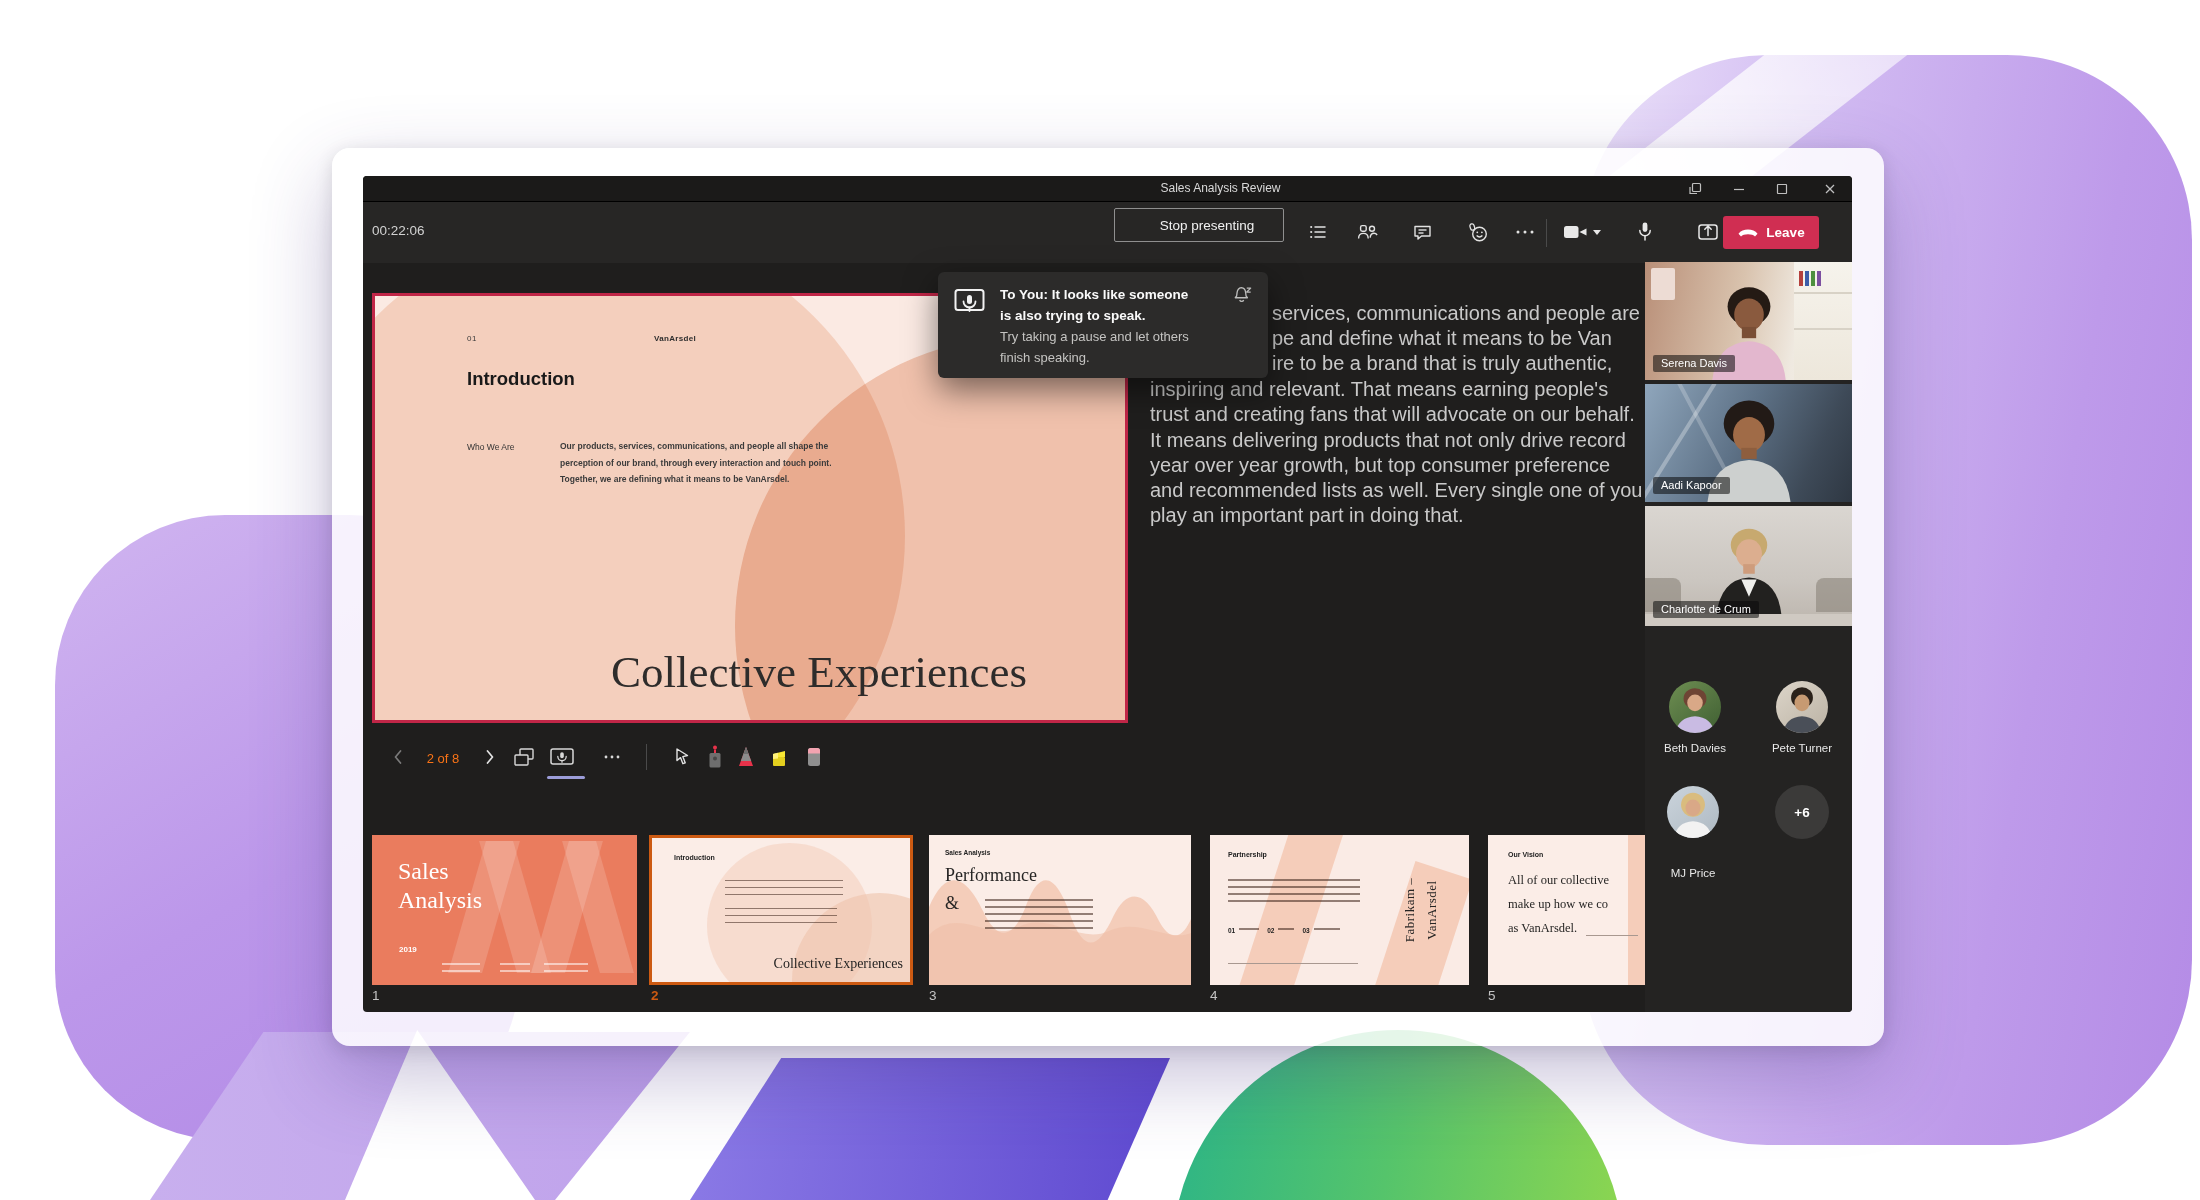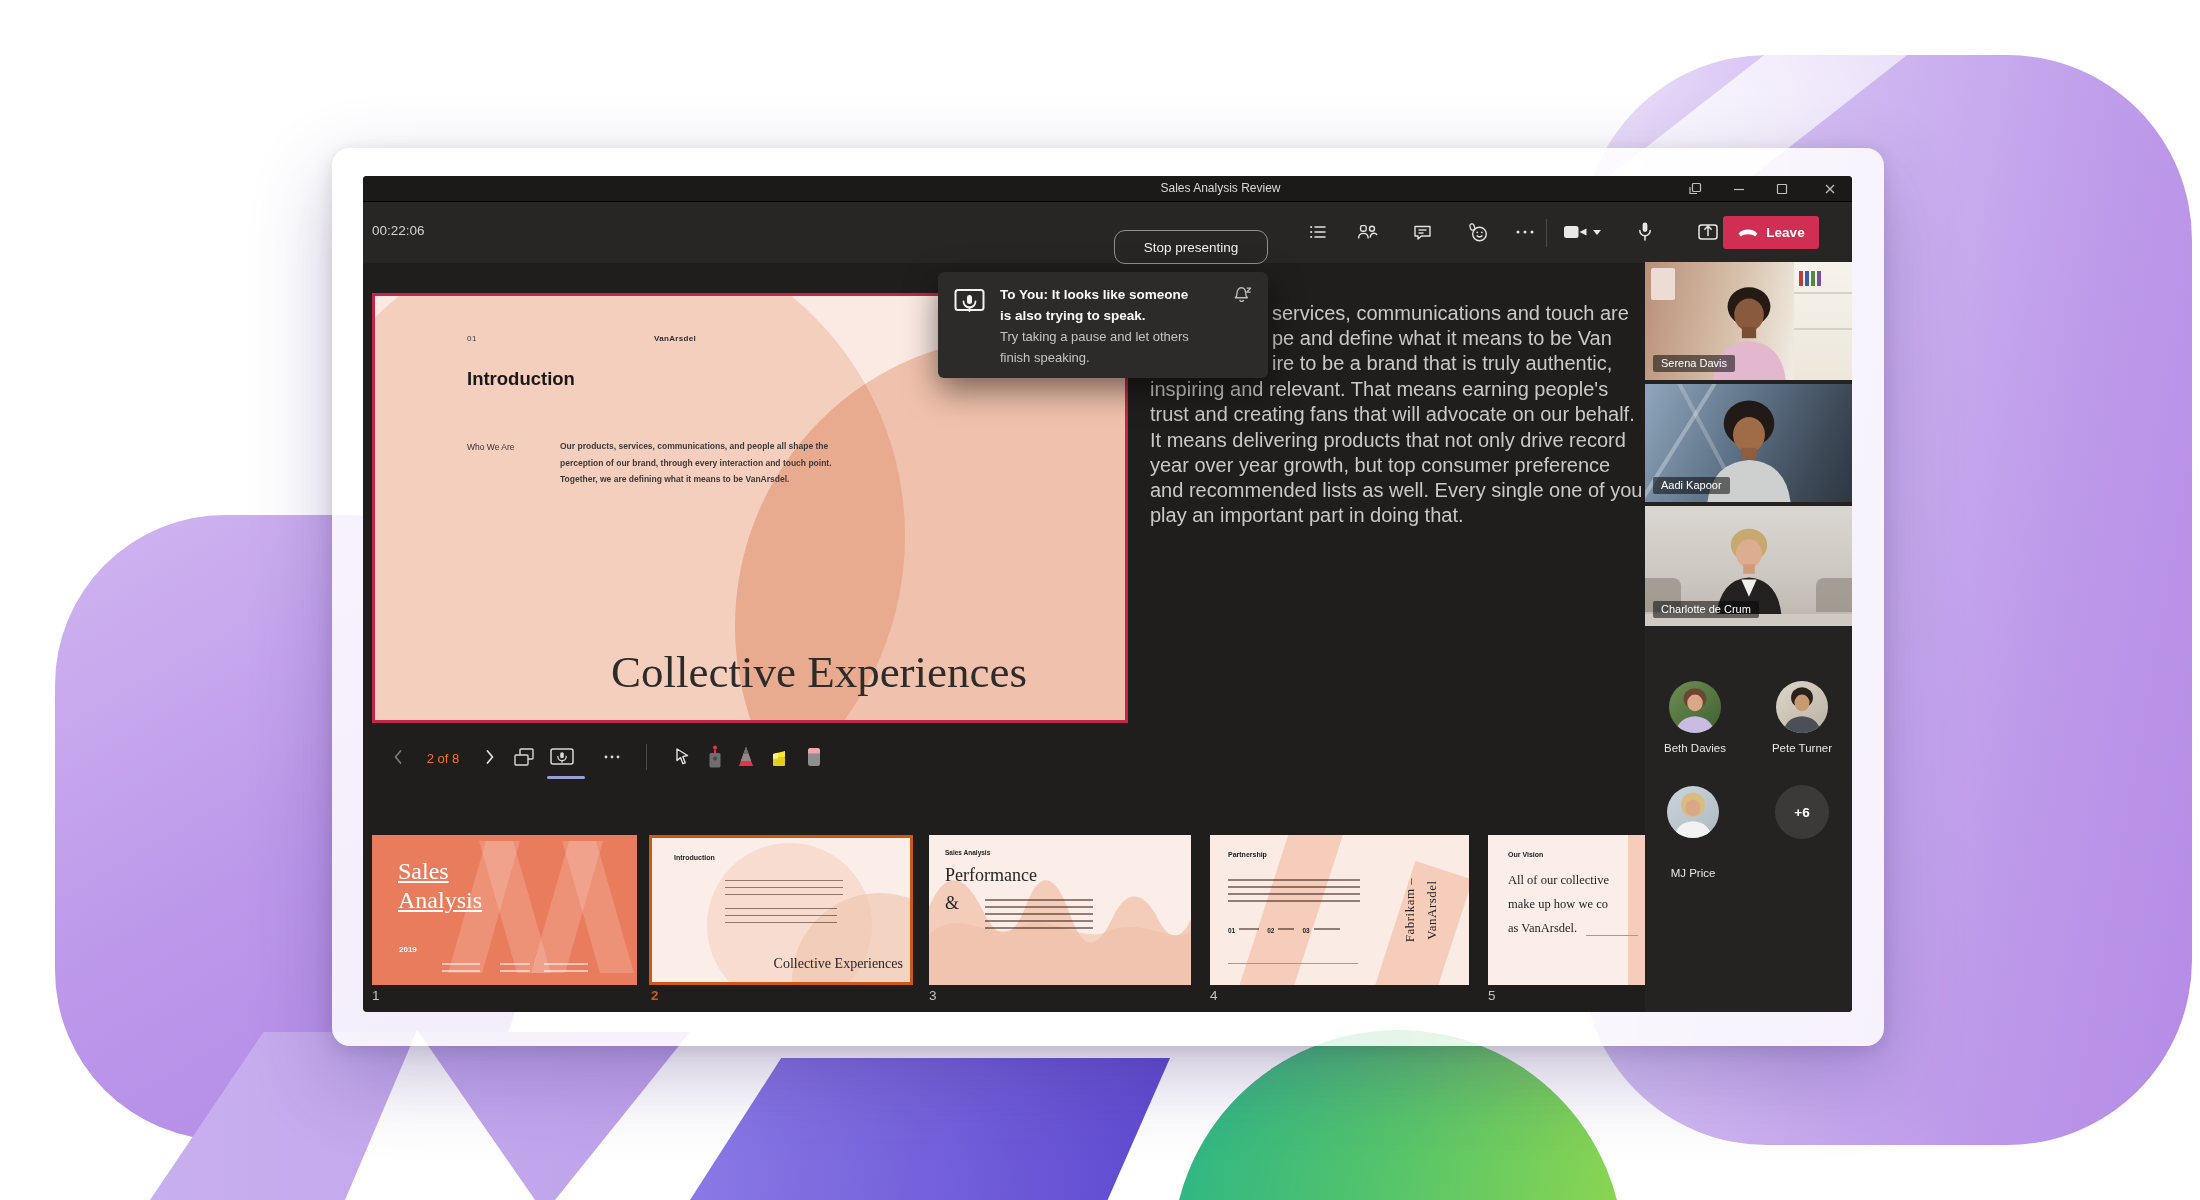--- a/index.html
+++ b/index.html
@@ -28,22 +28,22 @@
   .frame{position:absolute;left:332px;top:148px;width:1552px;height:898px;z-index:1;
      background:rgba(255,255,255,.85);border-radius:18px;
      box-shadow:0 30px 80px rgba(70,50,130,.30),0 4px 18px rgba(0,0,0,.12);}
   .app{position:absolute;left:363px;top:176px;width:1489px;height:836px;z-index:2;
      background:#1F1E1D;border-radius:4px;overflow:hidden;}
   .titlebar{position:absolute;left:0;top:0;width:1489px;height:25px;background:#1B1A19;border-bottom:1px solid #000;}
   .title{position:absolute;left:0;top:5px;width:1715px;text-align:center;font-size:12px;color:#D9D9D9;}
   .wctl{position:absolute;top:4px;width:20px;height:18px;display:flex;align-items:center;justify-content:center;}
   .toolbar{position:absolute;left:0;top:26px;width:1489px;height:61px;background:#272625;}
   .timer{position:absolute;left:9px;top:21px;font-size:13.5px;color:#D2D2D2;}
-  .stopbtn{position:absolute;left:751px;top:28px;width:152px;height:32px;border:1px solid #8F8F8F;border-radius:11px;
-     color:#F0F0F0;font-size:13.5px;display:flex;align-items:center;justify-content:center;background:transparent;}
+  .stopbtn{position:absolute;left:751px;top:6px;width:152px;height:32px;border:1px solid #8F8F8F;border-radius:2px;
+     color:#F0F0F0;font-size:13.5px;display:flex;align-items:center;justify-content:center;background:transparent;padding-left:16px;}
   .icobtn{position:absolute;top:13px;width:34px;height:34px;display:flex;align-items:center;justify-content:center;}
   .tdiv{position:absolute;top:17px;width:1px;height:28px;background:#4A4A4A;}
   .tri-down{width:0;height:0;border-left:4.5px solid transparent;border-right:4.5px solid transparent;
      border-top:5px solid #E8E8E8;margin-left:4px;}
   .leavebtn{position:absolute;left:1360px;top:14px;width:96px;height:33px;background:#D02E52;border-radius:3px;
      display:flex;align-items:center;justify-content:center;gap:7px;color:#fff;font-size:13.5px;font-weight:600;}
   
   .slide{position:absolute;left:9px;top:117px;width:750px;height:424px;background:#FBEAE3;
      border:3px solid #C02647;overflow:hidden;}
   .scircle{position:absolute;border-radius:50%;mix-blend-mode:multiply;}
@@ -229,21 +229,21 @@
       <div class="scircle sc-b abs"></div>
       <div class="abs s-01">01</div>
       <div class="abs s-brand">VanArsdel</div>
       <div class="abs s-head">Introduction</div>
       <div class="abs s-label">Who We Are</div>
       <div class="abs s-para" style="top:142px">Our products, services, communications, and people all shape the perception of our brand, through every interaction and touch point. Together, we are defining what it means to be VanArsdel.</div>
       <div class="abs s-title">Collective Experiences</div>
     </div>
 
     <div>
-      <div class="note" style="left:909px;top:126px">services, communications and touch are</div>
+      <div class="note" style="left:909px;top:126px">services, communications and people are</div>
       <div class="note" style="left:909px;top:151px">pe and define what it means to be Van</div>
       <div class="note" style="left:909px;top:176px">ire to be a brand that is truly authentic,</div>
       <div class="note" style="left:787px;top:202px">inspiring and relevant. That means earning people's</div>
       <div class="note" style="left:787px;top:227px">trust and creating fans that will advocate on our behalf.</div>
       <div class="note" style="left:787px;top:253px">It means delivering products that not only drive record</div>
       <div class="note" style="left:787px;top:278px">year over year growth, but top consumer preference</div>
       <div class="note" style="left:787px;top:303px">and recommended lists as well. Every single one of you</div>
       <div class="note" style="left:787px;top:328px">play an important part in doing that.</div>
     </div>
 
@@ -321,21 +321,21 @@
       </div>
     </div>
 
     <div>
 
       <div class="thumb" style="left:9px;width:265px;background:#EA7C5E;">
         <div class="abs" style="left:95px;top:6px;width:34px;height:132px;background:rgba(255,255,255,.16);transform:skewX(-16deg);"></div>
         <div class="abs" style="left:126px;top:6px;width:34px;height:132px;background:rgba(255,255,255,.16);transform:skewX(16deg);"></div>
         <div class="abs" style="left:178px;top:6px;width:34px;height:132px;background:rgba(255,255,255,.16);transform:skewX(-16deg);"></div>
         <div class="abs" style="left:209px;top:6px;width:34px;height:132px;background:rgba(255,255,255,.16);transform:skewX(16deg);"></div>
-        <div class="abs serif" style="left:26px;top:22px;font-size:24px;color:#fff;line-height:29px;text-decoration:underline;">
+        <div class="abs serif" style="left:26px;top:22px;font-size:24px;color:#fff;line-height:29px;">
           <div>Sales</div>
           <div>Analysis</div>
         </div>
         <div class="abs" style="left:27px;top:110px;font-size:8px;font-weight:700;color:#fff;">2019</div>
         <div class="barsW" style="left:70px;top:128px;width:38px;height:13px;"></div>
         <div class="barsW" style="left:128px;top:128px;width:30px;height:13px;"></div>
         <div class="barsW" style="left:172px;top:128px;width:44px;height:13px;"></div>
       </div>
 
       <div class="thumb" style="left:286px;width:258px;height:144px;border:3px solid #CC5A12;">

